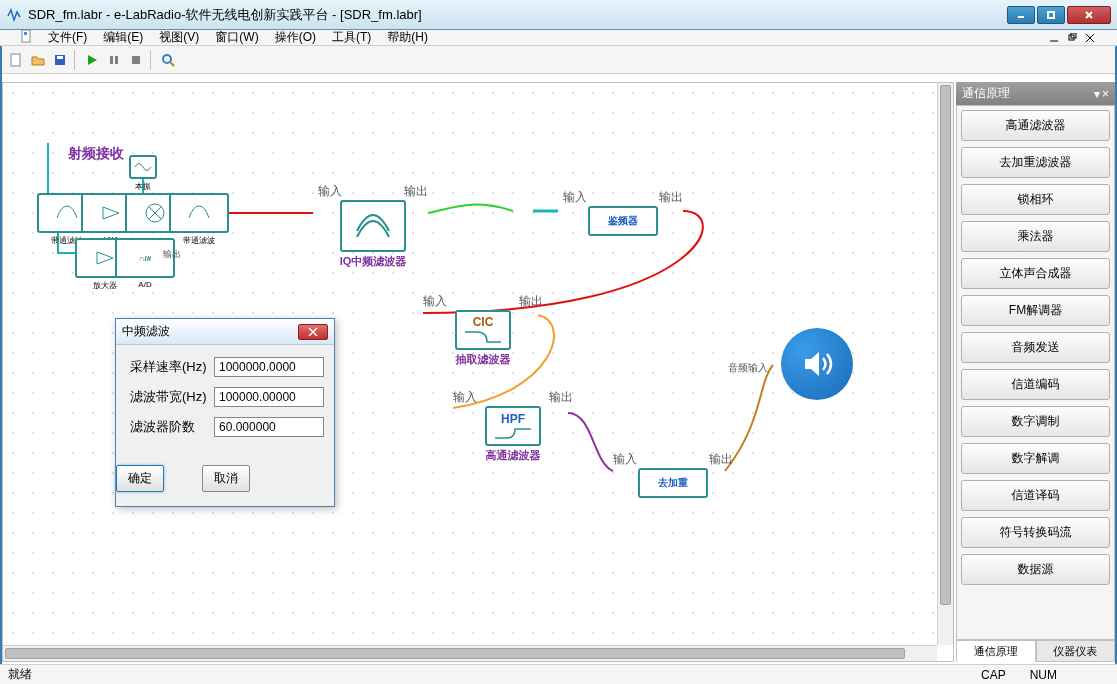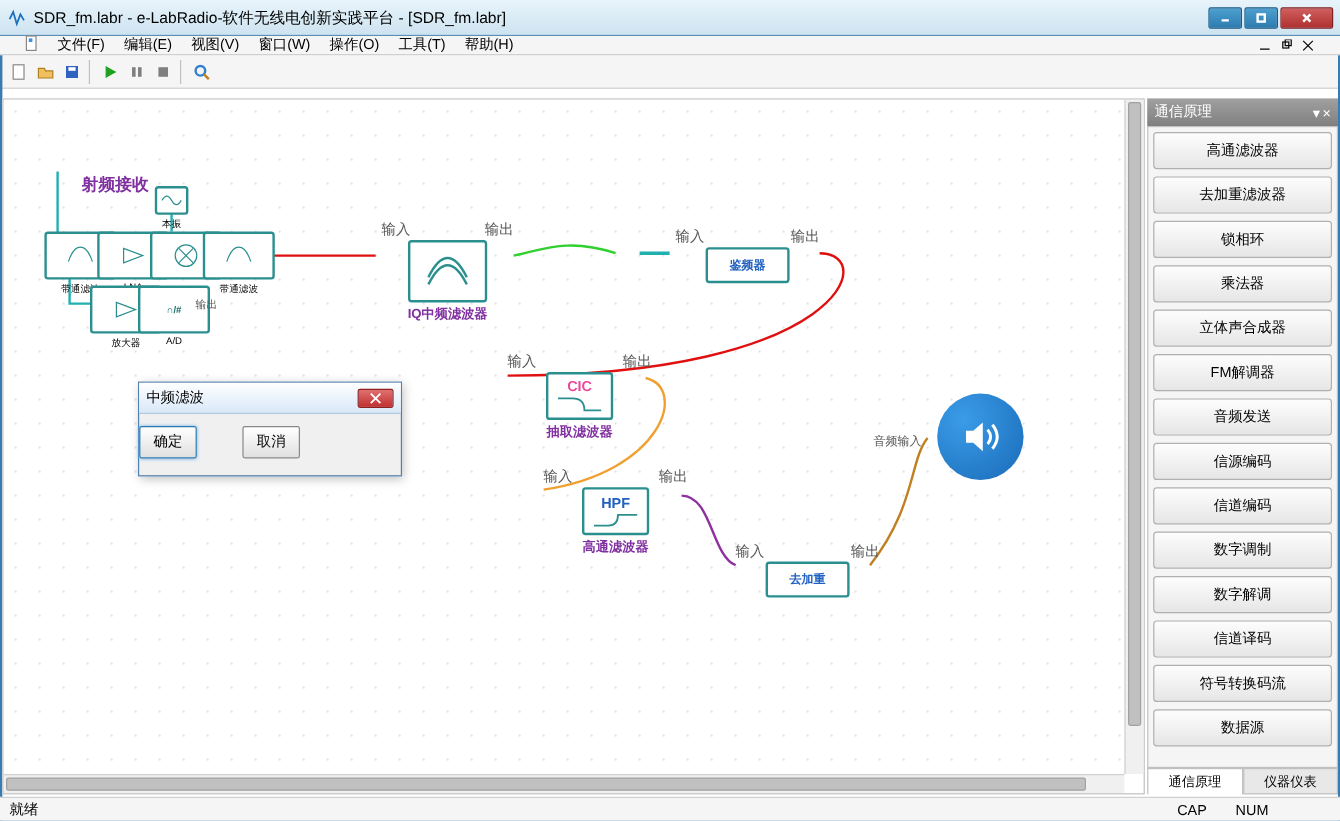--- a/index.html
+++ b/index.html
@@ -285,21 +285,21 @@
           </div>
         <div class="box" style="width:70px;height:30px;color:#2060c0;">鉴频器</div>
       </div>
 
       <div class="node" style="left:420px;top:210px;width:120px;">
         <div class="lbllr">
             <span>输入</span>
             <span>输出</span>
           </div>
         <div class="box" style="width:56px;height:40px;flex-direction:column;">
-          <span style="color:#ec4899;font-weight:bold">CIC</span>
+          <span style="color:#a16207;font-weight:bold">CIC</span>
           <svg width="40" height="16">
               <path d="M2 3 L14 3 Q24 3 24 13 L38 13" stroke="#2b8f8f" fill="none" stroke-width="1.5"></path>
             </svg>
         </div>
         <div class="lbl purple">抽取滤波器</div>
       </div>
 
       <div class="node" style="left:450px;top:306px;width:120px;">
         <div class="lbllr">
             <span>输入</span>
@@ -349,21 +349,20 @@
       </div>
     </div>
     <div class="panelbody">
       <button class="catbtn">高通滤波器</button>
       <button class="catbtn">去加重滤波器</button>
       <button class="catbtn">锁相环</button>
       <button class="catbtn">乘法器</button>
       <button class="catbtn">立体声合成器</button>
       <button class="catbtn">FM解调器</button>
       <button class="catbtn">音频发送</button>
-      <button class="catbtn">信源编码</button>
       <button class="catbtn">信道编码</button>
       <button class="catbtn">数字调制</button>
       <button class="catbtn">数字解调</button>
       <button class="catbtn">信道译码</button>
       <button class="catbtn">符号转换码流</button>
       <button class="catbtn">数据源</button>
     </div>
     <div class="tabs">
       <div class="tab active">通信原理</div>
       <div class="tab">仪器仪表</div>
@@ -374,20 +373,34 @@
 <div class="dialog">
   <div class="dlg-title">
     <span>中频滤波</span>
     <div class="dlg-close">
         <svg width="10" height="10">
           <line x1="1" y1="1" x2="9" y2="9" stroke="#fff" stroke-width="1.5"></line>
           <line x1="9" y1="1" x2="1" y2="9" stroke="#fff" stroke-width="1.5"></line>
         </svg>
       </div>
   </div>
+  <div class="dlg-body">
+    <div class="dlg-row">
+        <label>采样速率(Hz)</label>
+        <input value="1000000.0000" style="">
+      </div>
+    <div class="dlg-row">
+        <label>滤波带宽(Hz)</label>
+        <input value="100000.00000" style="">
+      </div>
+    <div class="dlg-row">
+        <label>滤波器阶数</label>
+        <input value="60.000000" style="">
+      </div>
+  </div>
   <div class="dlg-btns">
     <div class="dlg-btn primary">确定</div>
     <div class="dlg-btn">取消</div>
   </div>
 </div>
 
 <div class="statusbar">
   <span>就绪</span>
   <span class="spacer"></span>
   <span class="cell">CAP</span>

